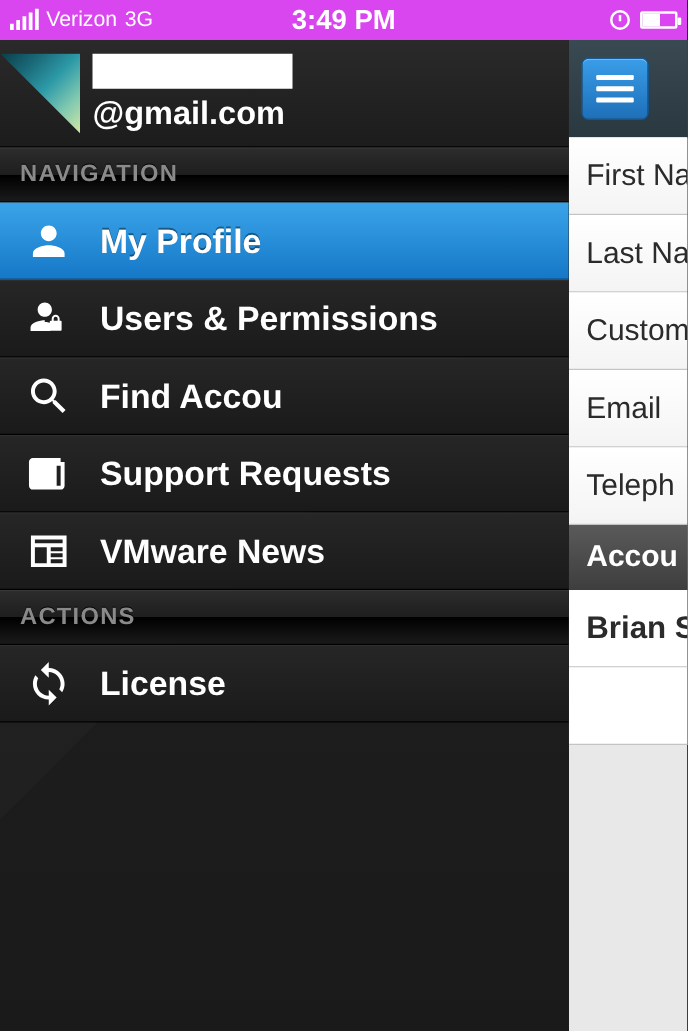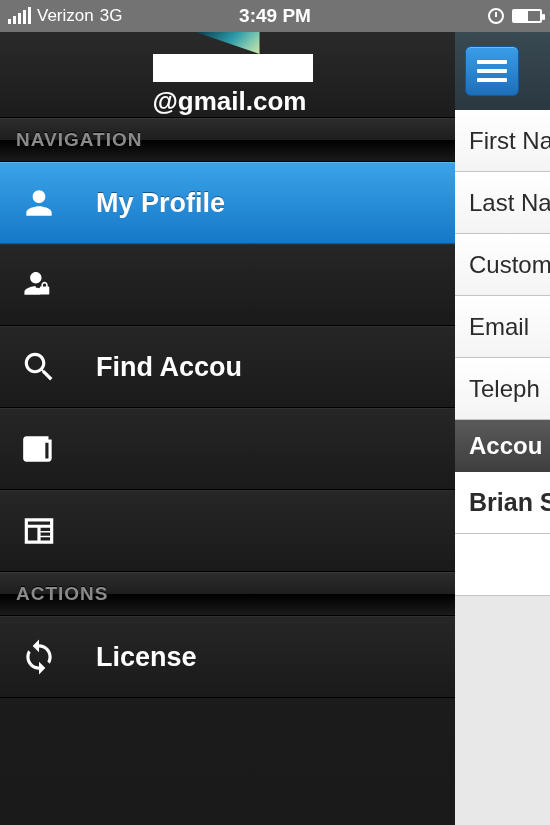--- a/index.html
+++ b/index.html
@@ -1,36 +1,36 @@
 <!DOCTYPE html>
 <html><head>
   <meta charset="utf-8">
   <style>
     * { margin: 0; padding: 0; box-sizing: border-box; }
     html, body { width: 550px; height: 825px; overflow: hidden; font-family: "Helvetica Neue", Helvetica, Arial, sans-serif; background: #000; }
     
     .status-bar {
       height: 32px;
-      background: #737373;
+      background: #d946ef;
       color: #fff;
       display: flex;
       align-items: center;
       padding: 0 8px;
       font-size: 17px;
       position: relative;
     }
     .status-left { display: flex; align-items: center; gap: 6px; }
     .signal-bars { display: flex; align-items: flex-end; gap: 2px; height: 16px; }
     .signal-bars span { width: 3px; background: #fff; display: block; }
     .signal-bars span:nth-child(1){height:5px;}
     .signal-bars span:nth-child(2){height:8px;}
     .signal-bars span:nth-child(3){height:11px;}
     .signal-bars span:nth-child(4){height:14px;}
     .signal-bars span:nth-child(5){height:17px;}
-    .status-time { position: absolute; left: 50%; transform: translateX(-50%); font-weight: 600; font-size: 19px; }
+    .status-time { position: absolute; left: 50%; transform: translateX(-50%); font-weight: 600; font-size: 22px; }
     .status-right { margin-left: auto; display: flex; align-items: center; gap: 8px; }
     .alarm-icon { width: 16px; height: 16px; border: 2px solid #fff; border-radius: 50%; position: relative; }
     .alarm-icon::after { content:""; position:absolute; width:2px; height:5px; background:#fff; top:2px; left:5px; }
     .battery { width: 30px; height: 14px; border: 2px solid #fff; border-radius: 2px; position: relative; }
     .battery::after { content:""; position:absolute; right:-5px; top:3px; width:3px; height:6px; background:#fff; border-radius:1px; }
     .battery-fill { background:#fff; height:100%; width:55%; }
 
     .viewport { position: relative; width: 100%; height: calc(100% - 32px); overflow: hidden; }
 
     
@@ -88,24 +88,23 @@
       width: 455px; height: 100%;
       background: #1a1a1a;
       background-image:
         linear-gradient(135deg, rgba(255,255,255,0.02) 0%, rgba(255,255,255,0.02) 50%, transparent 50%),
         linear-gradient(to bottom, #222 0%, #1a1a1a 100%);
       overflow: hidden;
     }
     .drawer-header {
       height: 86px;
       display: flex; align-items: center;
-      padding: 0 10px;
+      padding: 0 0;
       background: linear-gradient(to bottom, #2a2a2a, #1c1c1c);
       border-bottom: 1px solid #000;
-      flex-direction: column;
     }
     .logo {
       width: 64px; height: 64px;
       background:
         linear-gradient(135deg, #0a3d4a 0%, #1a6877 25%, #2d9aa8 50%, #7fc8b0 75%, #d4e8a3 100%);
       clip-path: polygon(0 0, 100% 0, 100% 100%);
     }
     .user-block { margin-left: 10px; }
     .username-box { width: 160px; height: 28px; background:#fff; margin-bottom:4px; }
     .email { color:#fff; font-size: 26px; font-weight:600; }
@@ -118,24 +117,24 @@
       font-size: 19px;
       font-weight: 700;
       letter-spacing: 1px;
       background: linear-gradient(to bottom, #2c2c2c 0%, #1e1e1e 50%, #000 50%, #1a1a1a 100%);
       border-top: 1px solid #383838;
       border-bottom: 1px solid #000;
       text-shadow: 0 -1px 0 #000;
     }
 
     .nav-item {
-      height: 82px;
+      height: 62px;
       display:flex; align-items:center;
       padding: 0 18px;
-      gap: 36px;
+      gap: 20px;
       color:#fff;
       font-size: 27px;
       font-weight: 600;
       border-top: 1px solid #2f2f2f;
       border-bottom: 1px solid #000;
       background: linear-gradient(to bottom, #262626 0%, #1a1a1a 100%);
     }
     .nav-item.active {
       background: linear-gradient(to bottom, #3aa3e8 0%, #1578c8 100%);
       border-top-color: #5ab8ef;
@@ -215,45 +214,48 @@
       <span>My Profile</span>
     </div>
 
 
     <div class="nav-item">
       <div class="nav-icon">
         <svg viewBox="0 0 24 24">
             <path d="M10 11c2 0 3.6-1.6 3.6-3.6S12 3.8 10 3.8 6.4 5.4 6.4 7.4 8 11 10 11zm0 1.8c-2.4 0-7.2 1.2-7.2 3.6v1.8h10v-1.8c0-.7.4-1.3.9-1.9-1.1-.5-2.5-.8-3.7-.8zM18 13h-.5v-1c0-1.1-.9-2-2-2s-2 .9-2 2v1H13c-.3 0-.5.2-.5.5v4c0 .3.2.5.5.5h5c.3 0 .5-.2.5-.5v-4c0-.3-.2-.5-.5-.5zm-1.5 0h-2v-1c0-.6.4-1 1-1s1 .4 1 1v1z"></path>
           </svg>
       </div>
+      <span>Users &amp; Permissions</span>
     </div>
 
     <div class="nav-item">
       <div class="nav-icon">
         <svg viewBox="0 0 24 24">
             <path d="M15.5 14h-.79l-.28-.27C15.41 12.59 16 11.11 16 9.5 16 5.91 13.09 3 9.5 3S3 5.91 3 9.5 5.91 16 9.5 16c1.61 0 3.09-.59 4.23-1.57l.27.28v.79l5 4.99L20.49 19l-4.99-5zm-6 0C7.01 14 5 11.99 5 9.5S7.01 5 9.5 5 14 7.01 14 9.5 11.99 14 9.5 14z"></path>
           </svg>
       </div>
       <span>Find Accou</span>
     </div>
 
     <div class="nav-item">
       <div class="nav-icon">
         <svg viewBox="0 0 24 24">
             <path d="M4 4h14v2h2v12c0 1.1-.9 2-2 2H4c-1.1 0-2-.9-2-2V6c0-1.1.9-2 2-2zm0 2v12h14V8h-2v10H4V6zm2 2h6v4H6V8zm0 6h10v1H6v-1zm0 2h10v1H6v-1zm8-8h2v1h-2V8zm0 2h2v1h-2v-1z"></path>
           </svg>
       </div>
+      <span>Support Requests</span>
     </div>
 
     <div class="nav-item">
       <div class="nav-icon">
         <svg viewBox="0 0 24 24">
             <path d="M3 4h18v16H3V4zm2 2v2h14V6H5zm0 4v8h6v-8H5zm8 0v2h6v-2h-6zm0 3v2h6v-2h-6zm0 3v2h6v-2h-6z"></path>
           </svg>
       </div>
+      <span>VMware News</span>
     </div>
 
     <div class="section-label">ACTIONS</div>
 
     <div class="nav-item">
       <div class="nav-icon">
         <svg viewBox="0 0 24 24">
             <path d="M12 4V1L8 5l4 4V6c3.31 0 6 2.69 6 6 0 1.01-.25 1.97-.7 2.8l1.46 1.46C19.54 15.03 20 13.57 20 12c0-4.42-3.58-8-8-8zm0 14c-3.31 0-6-2.69-6-6 0-1.01.25-1.97.7-2.8L5.24 7.74C4.46 8.97 4 10.43 4 12c0 4.42 3.58 8 8 8v3l4-4-4-4v3z"></path>
           </svg>
       </div>

